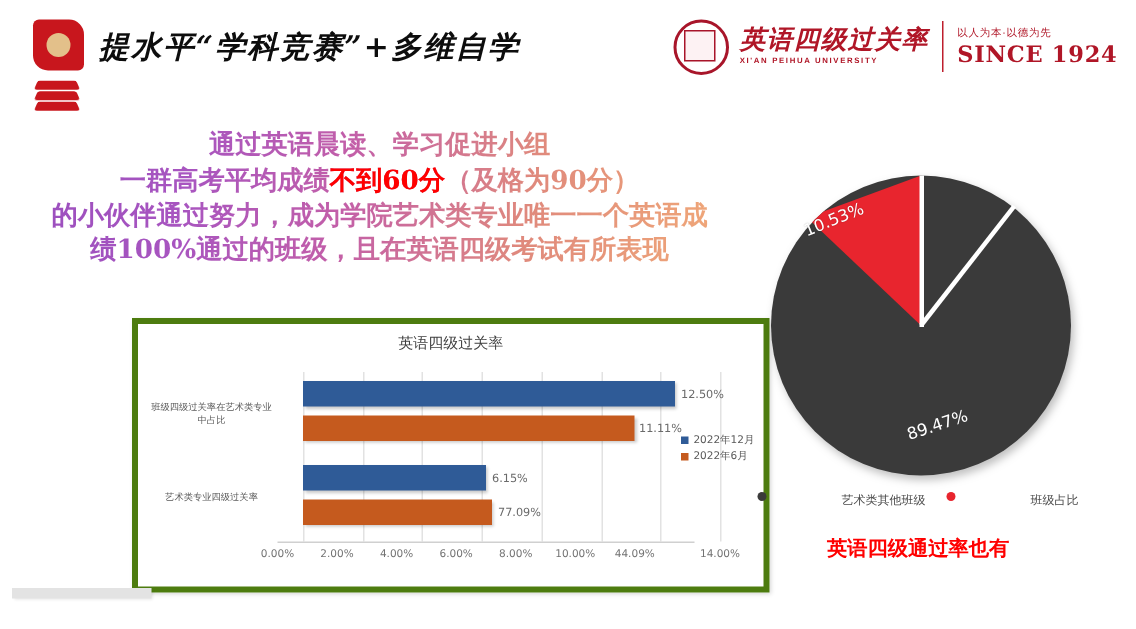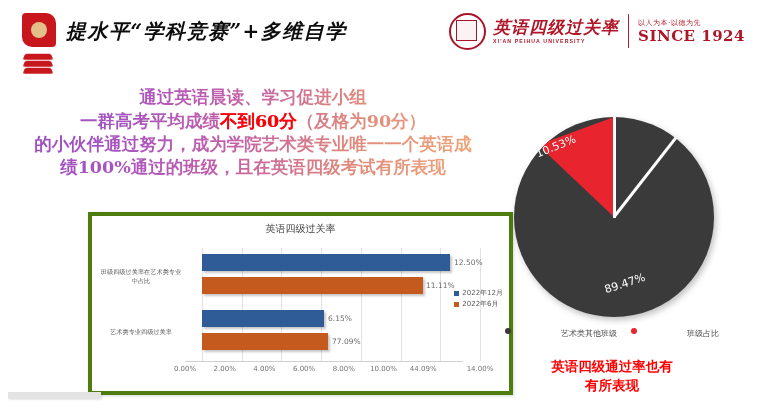--- a/index.html
+++ b/index.html
@@ -469,16 +469,15 @@
     <span>艺术类其他班级</span>
   </div>
   <div class="pie-legend-row">
     <span class="legend-dot" style="background:#E8252E"></span>
     <span>班级占比</span>
   </div>
 </div>
 
 <div id="pie-caption">
   <div>英语四级通过率也有</div>
-  <div>有所表现</div>
 </div>
 
 <div id="bottom-bar"></div>
 
 </body></html>

